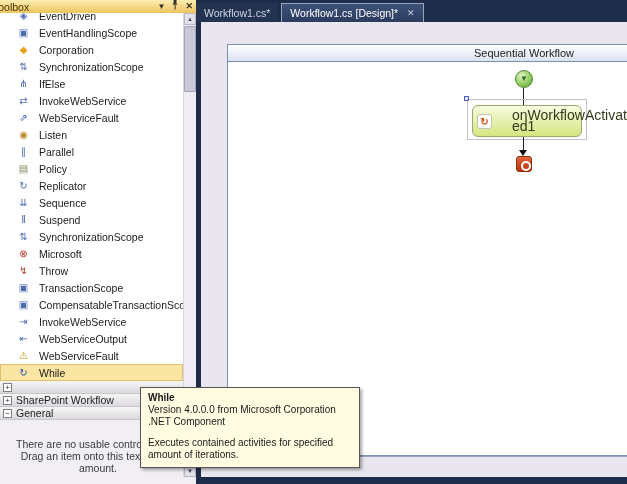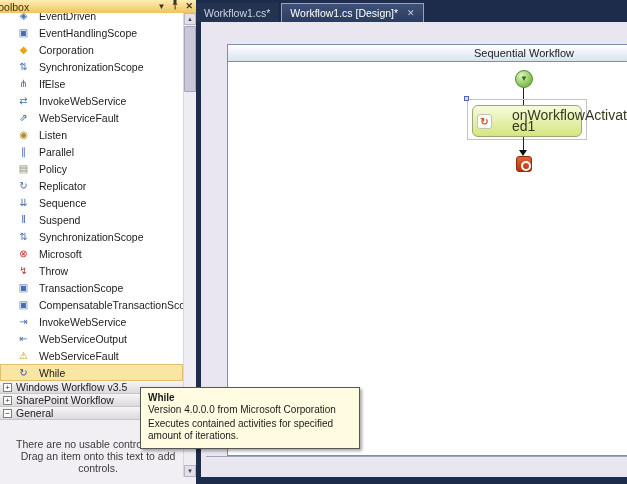--- a/index.html
+++ b/index.html
@@ -87,21 +87,21 @@
              border-radius:50%;box-sizing:content-box;}
   .bottom-strip{position:absolute;left:5px;top:434px;width:421px;height:21px;
                 background:#e9e6ef;border-top:1px solid #9aa4bd;}
 
   
   .tooltip{position:absolute;left:140px;top:387px;width:220px;background:#fffce1;
            border:1px solid #565656;box-shadow:2px 2px 3px rgba(0,0,0,0.35);
            padding:4px 7px 6px 7px;box-sizing:border-box;z-index:10;
            font-size:10px;line-height:12px;color:#1a1a1a;}
   .tt-title{font-weight:bold;}
-  .tt-body{margin-top:2px;}
+  .tt-body{margin-top:9px;}
 </style>
 </head>
 <body>
 
 <div class="page">
 
   <aside class="toolbox">
     <div class="tb-title">
       <span class="tb-title-label">Toolbox</span>
       <span class="tb-title-icons">
@@ -225,39 +225,38 @@
           <span class="tb-ico" style="color: rgb(47, 85, 176);">↻</span>
           <span class="tb-label">While</span>
         </div>
 
     </div>
 
     <div class="tb-sections">
 
         <div class="tb-section">
           <span class="tb-expander">+</span>
-          <span class="tb-sec-label">Windows Workflow v3.5</span>
         </div>
 
         <div class="tb-section">
           <span class="tb-expander">+</span>
           <span class="tb-sec-label">SharePoint Workflow</span>
         </div>
 
         <div class="tb-section">
           <span class="tb-expander">−</span>
           <span class="tb-sec-label">General</span>
         </div>
 
     </div>
 
     <div class="tb-empty">
       <div>There are no usable controls in this</div>
       <div>Drag an item onto this text to add</div>
-      <div>controls.</div>
+      <div>amount.</div>
     </div>
 
     <div class="tb-scroll">
       <div class="sb-btn sb-up">▲</div>
       <div class="sb-thumb"></div>
       <div class="sb-btn sb-down">▼</div>
     </div>
   </aside>
 
   <main class="editor">
@@ -292,16 +291,17 @@
           <span class="stop-ring"></span>
         </div>
       </div>
       <div class="bottom-strip"></div>
     </div>
   </main>
 
   <div class="tooltip">
     <div class="tt-title">While</div>
     <div class="tt-line">Version 4.0.0.0 from Microsoft Corporation</div>
+    <div class="tt-line">.NET Component</div>
     <div class="tt-body">Executes contained activities for specified amount of iterations.</div>
   </div>
 
 </div>
 
 </body></html>

